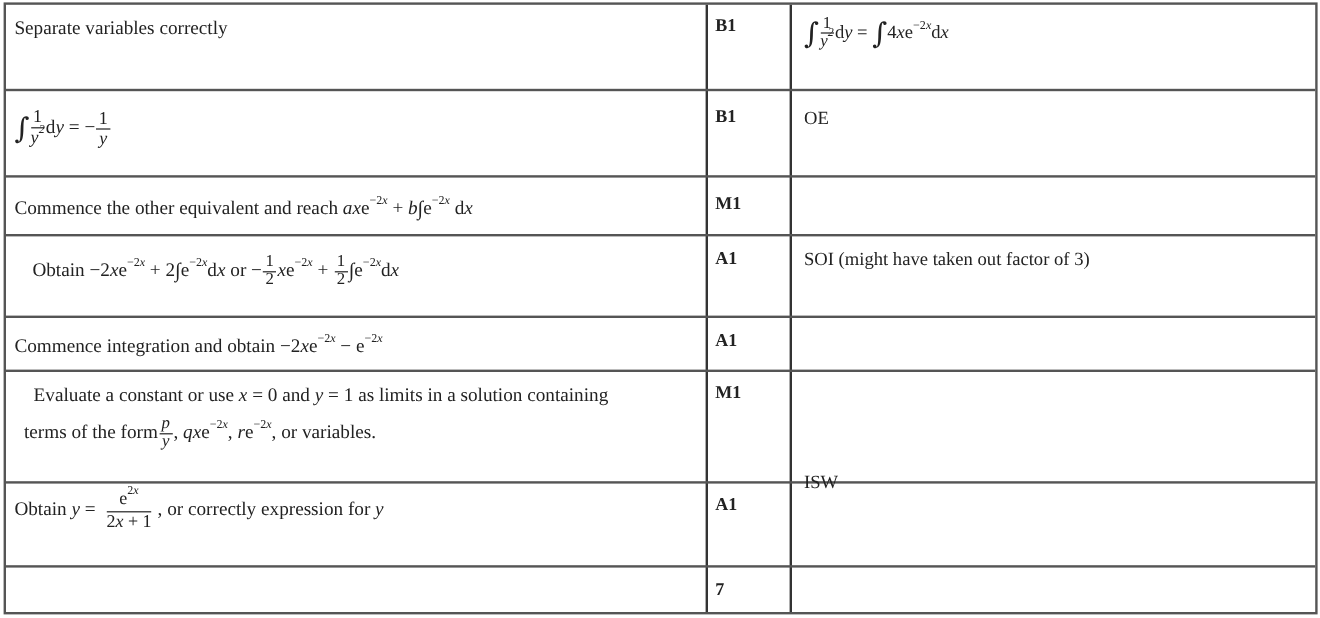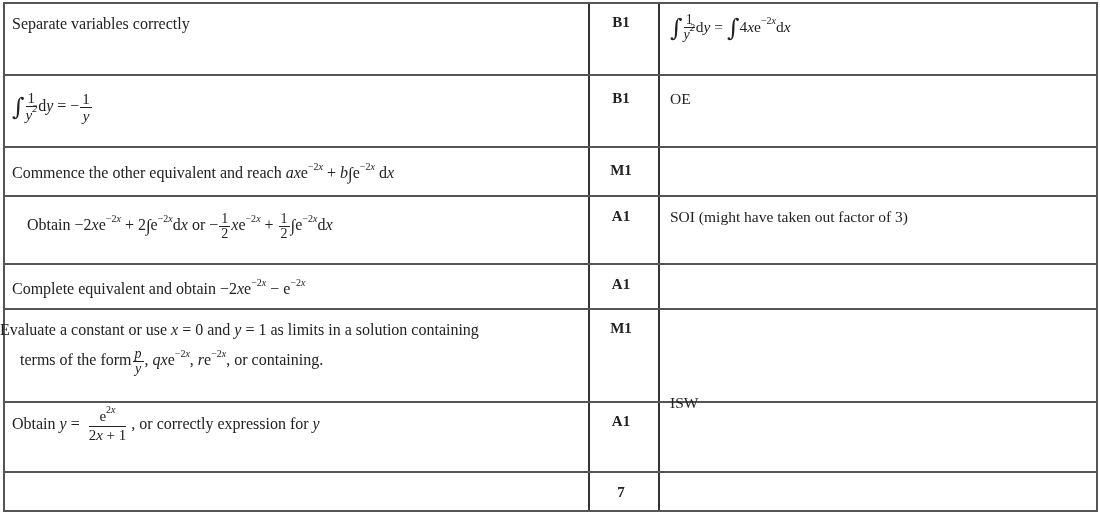--- a/index.html
+++ b/index.html
@@ -3,21 +3,21 @@
 <meta charset="utf-8">
 <style>
   html, body { margin: 0; padding: 0; background: #ffffff; }
   body { width: 1100px; height: 515px; overflow: hidden; position: relative;
          font-family: "Liberation Serif", "DejaVu Serif", serif; color: #222; }
   .tbl { position: absolute; left: 3px; top: 2px; width: 1095px; height: 510px;
          border: 2px solid #555; box-sizing: border-box; }
   .hline { position: absolute; left: 0; right: 0; height: 0; border-top: 2px solid #555; }
   .vline { position: absolute; top: 0; bottom: 0; width: 0; border-left: 2px solid #333; }
   .cell { position: absolute; font-size: 16px; line-height: 20px; white-space: nowrap; }
-  .mark { position: absolute; font-weight: bold; font-size: 15px; text-align: center; width: 50px; }
+  .mark { position: absolute; font-weight: bold; font-size: 15px; text-align: left; width: 50px; }
   .guid { position: absolute; font-size: 15.5px; }
   .m { font-style: italic; }
   sup { font-size: 10px; vertical-align: 0; position: relative; top: -8px; }
   .int { font-size: 24px; font-style: normal; position: relative; top: 4px; font-family: "DejaVu Serif", serif; font-weight: 200; }
   .intsm { font-size: 17px; position: relative; top: 1px; }
   .frac { display: inline-block; vertical-align: middle; text-align: center; margin: 0 1px; }
   .frac > span { display: block; line-height: 16px; font-size: 15px; }
   .frac > .num { border-bottom: 1px solid #222; padding: 0 2px; }
   .frac.small > span { font-size: 14px; line-height: 14px; }
 </style>
@@ -55,29 +55,29 @@
 </div>
 <div class="mark" style="left:596px; top:162px">M1</div>
 
 <div class="cell" style="left:27px; top:212px">
   <span>Obtain </span>−2<span class="m">x</span>e<sup>−2<span class="m">x</span></sup> + 2<span class="intsm">∫</span>e<sup>−2<span class="m">x</span></sup>d<span class="m">x</span><span> or </span>−<span class="frac small"><span class="num">1</span><span>2</span></span><span class="m">x</span>e<sup>−2<span class="m">x</span></sup> + <span class="frac small"><span class="num">1</span><span>2</span></span><span class="intsm">∫</span>e<sup>−2<span class="m">x</span></sup>d<span class="m">x</span>
 </div>
 <div class="mark" style="left:596px; top:208px">A1</div>
 <div class="guid" style="left:670px; top:208px">SOI (might have taken out factor of 3)</div>
 
 <div class="cell" style="left:12px; top:279px">
-  <span>Complete equivalent and obtain </span>−2<span class="m">x</span>e<sup>−2<span class="m">x</span></sup> − e<sup>−2<span class="m">x</span></sup>
+  <span>Commence integration and obtain </span>−2<span class="m">x</span>e<sup>−2<span class="m">x</span></sup> − e<sup>−2<span class="m">x</span></sup>
 </div>
 <div class="mark" style="left:596px; top:276px">A1</div>
 
-<div class="cell" style="left:0; top:320px">
+<div class="cell" style="left:28px; top:320px">
   <span>Evaluate a constant or use </span><span class="m">x</span> = 0<span> and </span><span class="m">y</span> = 1<span> as limits in a solution containing</span>
 </div>
 <div class="cell" style="left:20px; top:347px">
-  <span>terms of the form</span><span class="frac small"><span class="num m">p</span><span class="m">y</span></span>, <span class="m">qx</span>e<sup>−2<span class="m">x</span></sup>, <span class="m">r</span>e<sup>−2<span class="m">x</span></sup><span>, or containing.</span>
+  <span>terms of the form</span><span class="frac small"><span class="num m">p</span><span class="m">y</span></span>, <span class="m">qx</span>e<sup>−2<span class="m">x</span></sup>, <span class="m">r</span>e<sup>−2<span class="m">x</span></sup><span>, or variables.</span>
 </div>
 <div class="mark" style="left:596px; top:320px">M1</div>
 
 <div class="cell" style="left:12px; top:408px">
   <span>Obtain </span><span class="m">y</span> = &nbsp;<span class="frac"><span class="num">e<sup>2<span class="m">x</span></sup></span><span>2<span class="m">x</span> + 1</span></span>&nbsp;<span>, or correctly expression for </span><span class="m">y</span>
 </div>
 <div class="mark" style="left:596px; top:413px">A1</div>
 <div class="guid" style="left:670px; top:394px">ISW</div>
 
 <div class="mark" style="left:596px; top:484px">7</div>

